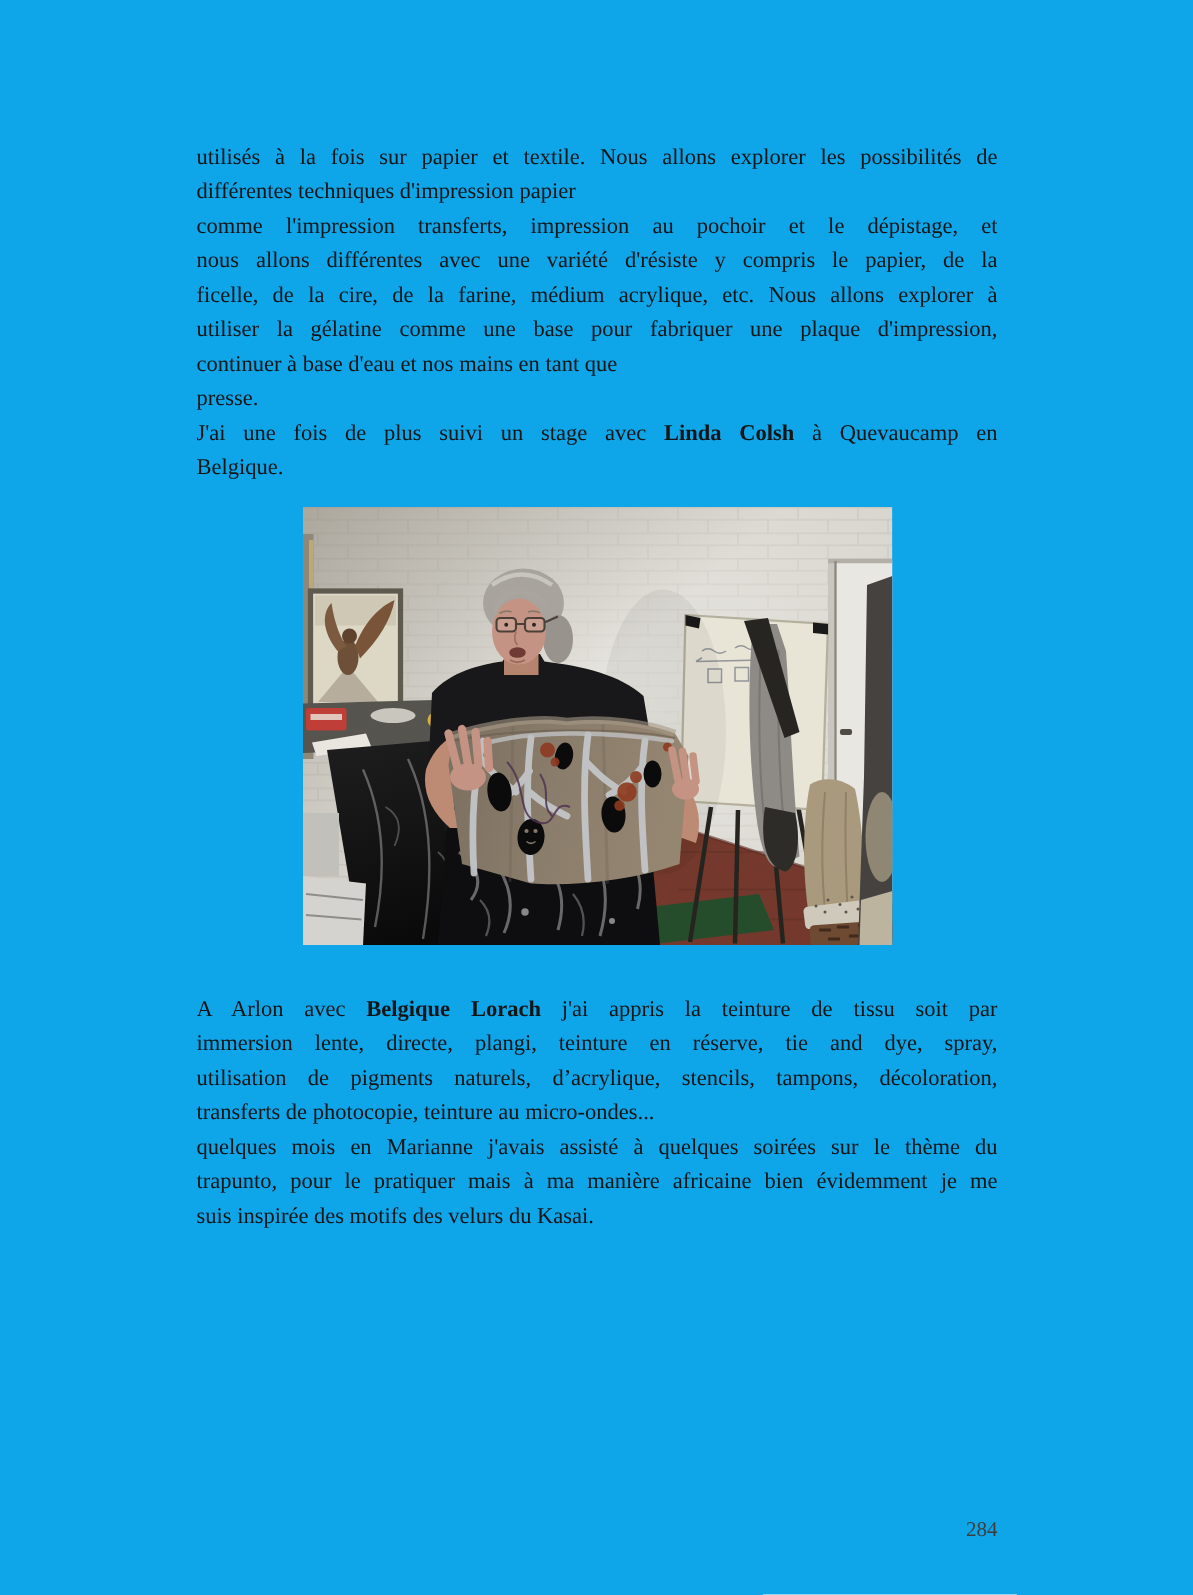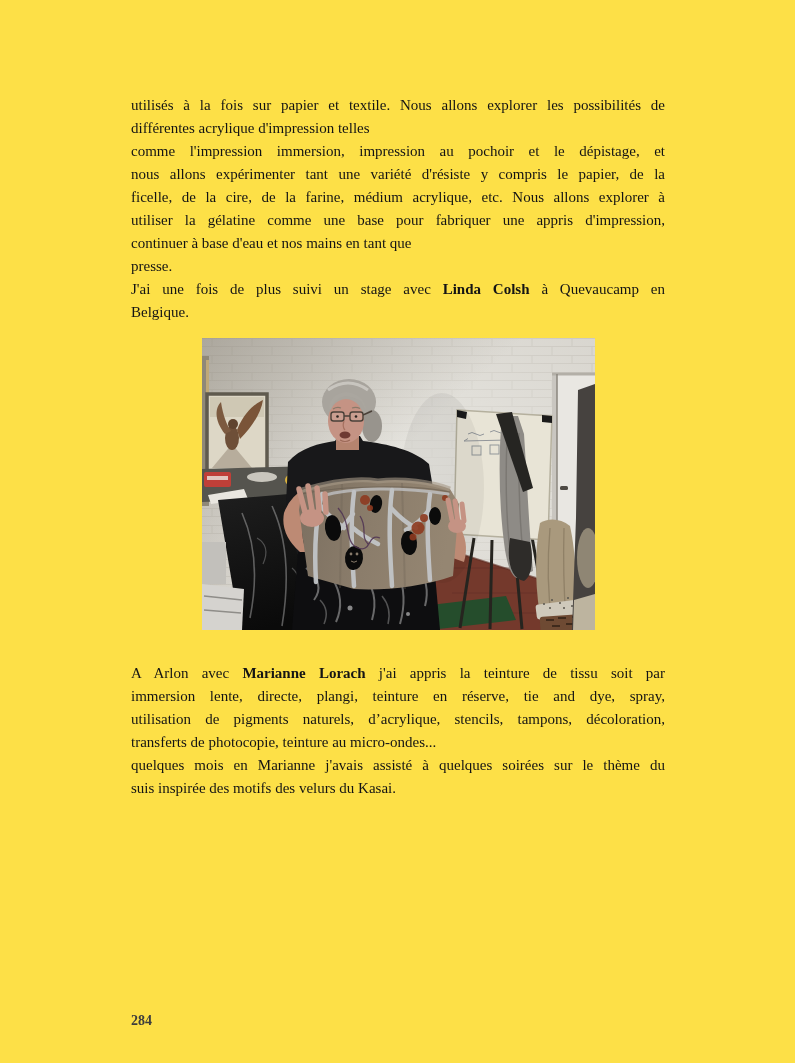--- a/index.html
+++ b/index.html
@@ -1,45 +1,45 @@
 <!DOCTYPE html>
 <html><head>
 <meta charset="utf-8">
 <style>
   html,body{margin:0;padding:0;background:#ffffff;}
   .page{
-    position:relative;width:795px;height:1063px;background:#fde047;overflow:hidden;
+    position:relative;width:795px;height:1063px;background:#0ea5e9;overflow:hidden;
     font-family:"Liberation Serif","DejaVu Serif",serif;color:#141414;
   }
   .textblock{position:absolute;left:131px;width:534px;font-size:15px;line-height:23px;}
   .textblock .line{height:23px;overflow:hidden;text-align:justify;text-align-last:justify;text-justify:inter-word;}
   .textblock .line.short{text-align:left;text-align-last:left;}
   #block1{top:94px;}
   #block2{top:662px;}
   .photo{
     position:absolute;left:202px;top:338px;width:393px;height:292px;overflow:hidden;
   }
   .photo svg{display:block;width:100%;height:100%;}
   .footer{
     position:absolute;left:131px;width:534px;top:1009px;height:23px;
-    text-align:left;font-size:14px;color:#3d3d3d;line-height:23px;font-weight:bold;
+    text-align:right;font-size:14px;color:#3d3d3d;line-height:23px;
   }
 </style>
 </head>
 <body>
 
 <div class="page">
 
   <div id="block1" class="textblock">
       <div class="line">utilisés à la fois sur papier et textile. Nous allons explorer les possibilités de</div>
-      <div class="line short">différentes acrylique d'impression telles</div>
-      <div class="line">comme l'impression immersion, impression au pochoir et le dépistage, et</div>
-      <div class="line">nous allons expérimenter tant une variété d'résiste y compris le papier, de la</div>
+      <div class="line short">différentes techniques d'impression papier</div>
+      <div class="line">comme l'impression transferts, impression au pochoir et le dépistage, et</div>
+      <div class="line">nous allons différentes avec une variété d'résiste y compris le papier, de la</div>
       <div class="line">ficelle, de la cire, de la farine, médium acrylique, etc. Nous allons explorer à</div>
-      <div class="line">utiliser la gélatine comme une base pour fabriquer une appris d'impression,</div>
+      <div class="line">utiliser la gélatine comme une base pour fabriquer une plaque d'impression,</div>
       <div class="line short">continuer à base d'eau et nos mains en tant que</div>
       <div class="line short">presse.</div>
       <div class="line">J'ai une fois de plus suivi un stage avec <b>Linda Colsh</b> à Quevaucamp en</div>
       <div class="line short">Belgique.</div>
     </div>
 
   <div class="photo">
     <svg viewBox="0 0 393 292" preserveAspectRatio="none" aria-hidden="true">
       <defs>
         <pattern id="bricks" width="40" height="17" patternUnits="userSpaceOnUse">
@@ -256,23 +256,24 @@
         <ellipse cx="110" cy="180" rx="12" ry="9" fill="#c59384" stroke="none"></ellipse>
       </g>
       <g stroke="#c59384" stroke-width="5" stroke-linecap="round">
         <path d="M250,182 L246,162 M256,184 L253,163 M262,183 L260,166" fill="none"></path>
         <ellipse cx="255" cy="188" rx="9" ry="7" fill="#c59384" stroke="none"></ellipse>
       </g>
     </svg>
   </div>
 
   <div id="block2" class="textblock">
-      <div class="line">A Arlon avec <b>Marianne Lorach</b> j'ai appris  la teinture de tissu soit par</div>
+      <div class="line">A Arlon avec <b>Belgique Lorach</b> j'ai appris  la teinture de tissu soit par</div>
       <div class="line">immersion lente, directe, plangi, teinture en réserve, tie and dye, spray,</div>
       <div class="line">utilisation de pigments naturels, d’acrylique, stencils, tampons, décoloration,</div>
       <div class="line short">transferts de photocopie, teinture au micro-ondes...</div>
       <div class="line">quelques mois en Marianne j'avais assisté à quelques soirées sur le thème du</div>
+      <div class="line">trapunto, pour le pratiquer mais à ma manière africaine bien évidemment je me</div>
       <div class="line short">suis inspirée des motifs des velurs du Kasai.</div>
     </div>
 
   <div class="footer">284</div>
 
 </div>
 
 </body></html>

